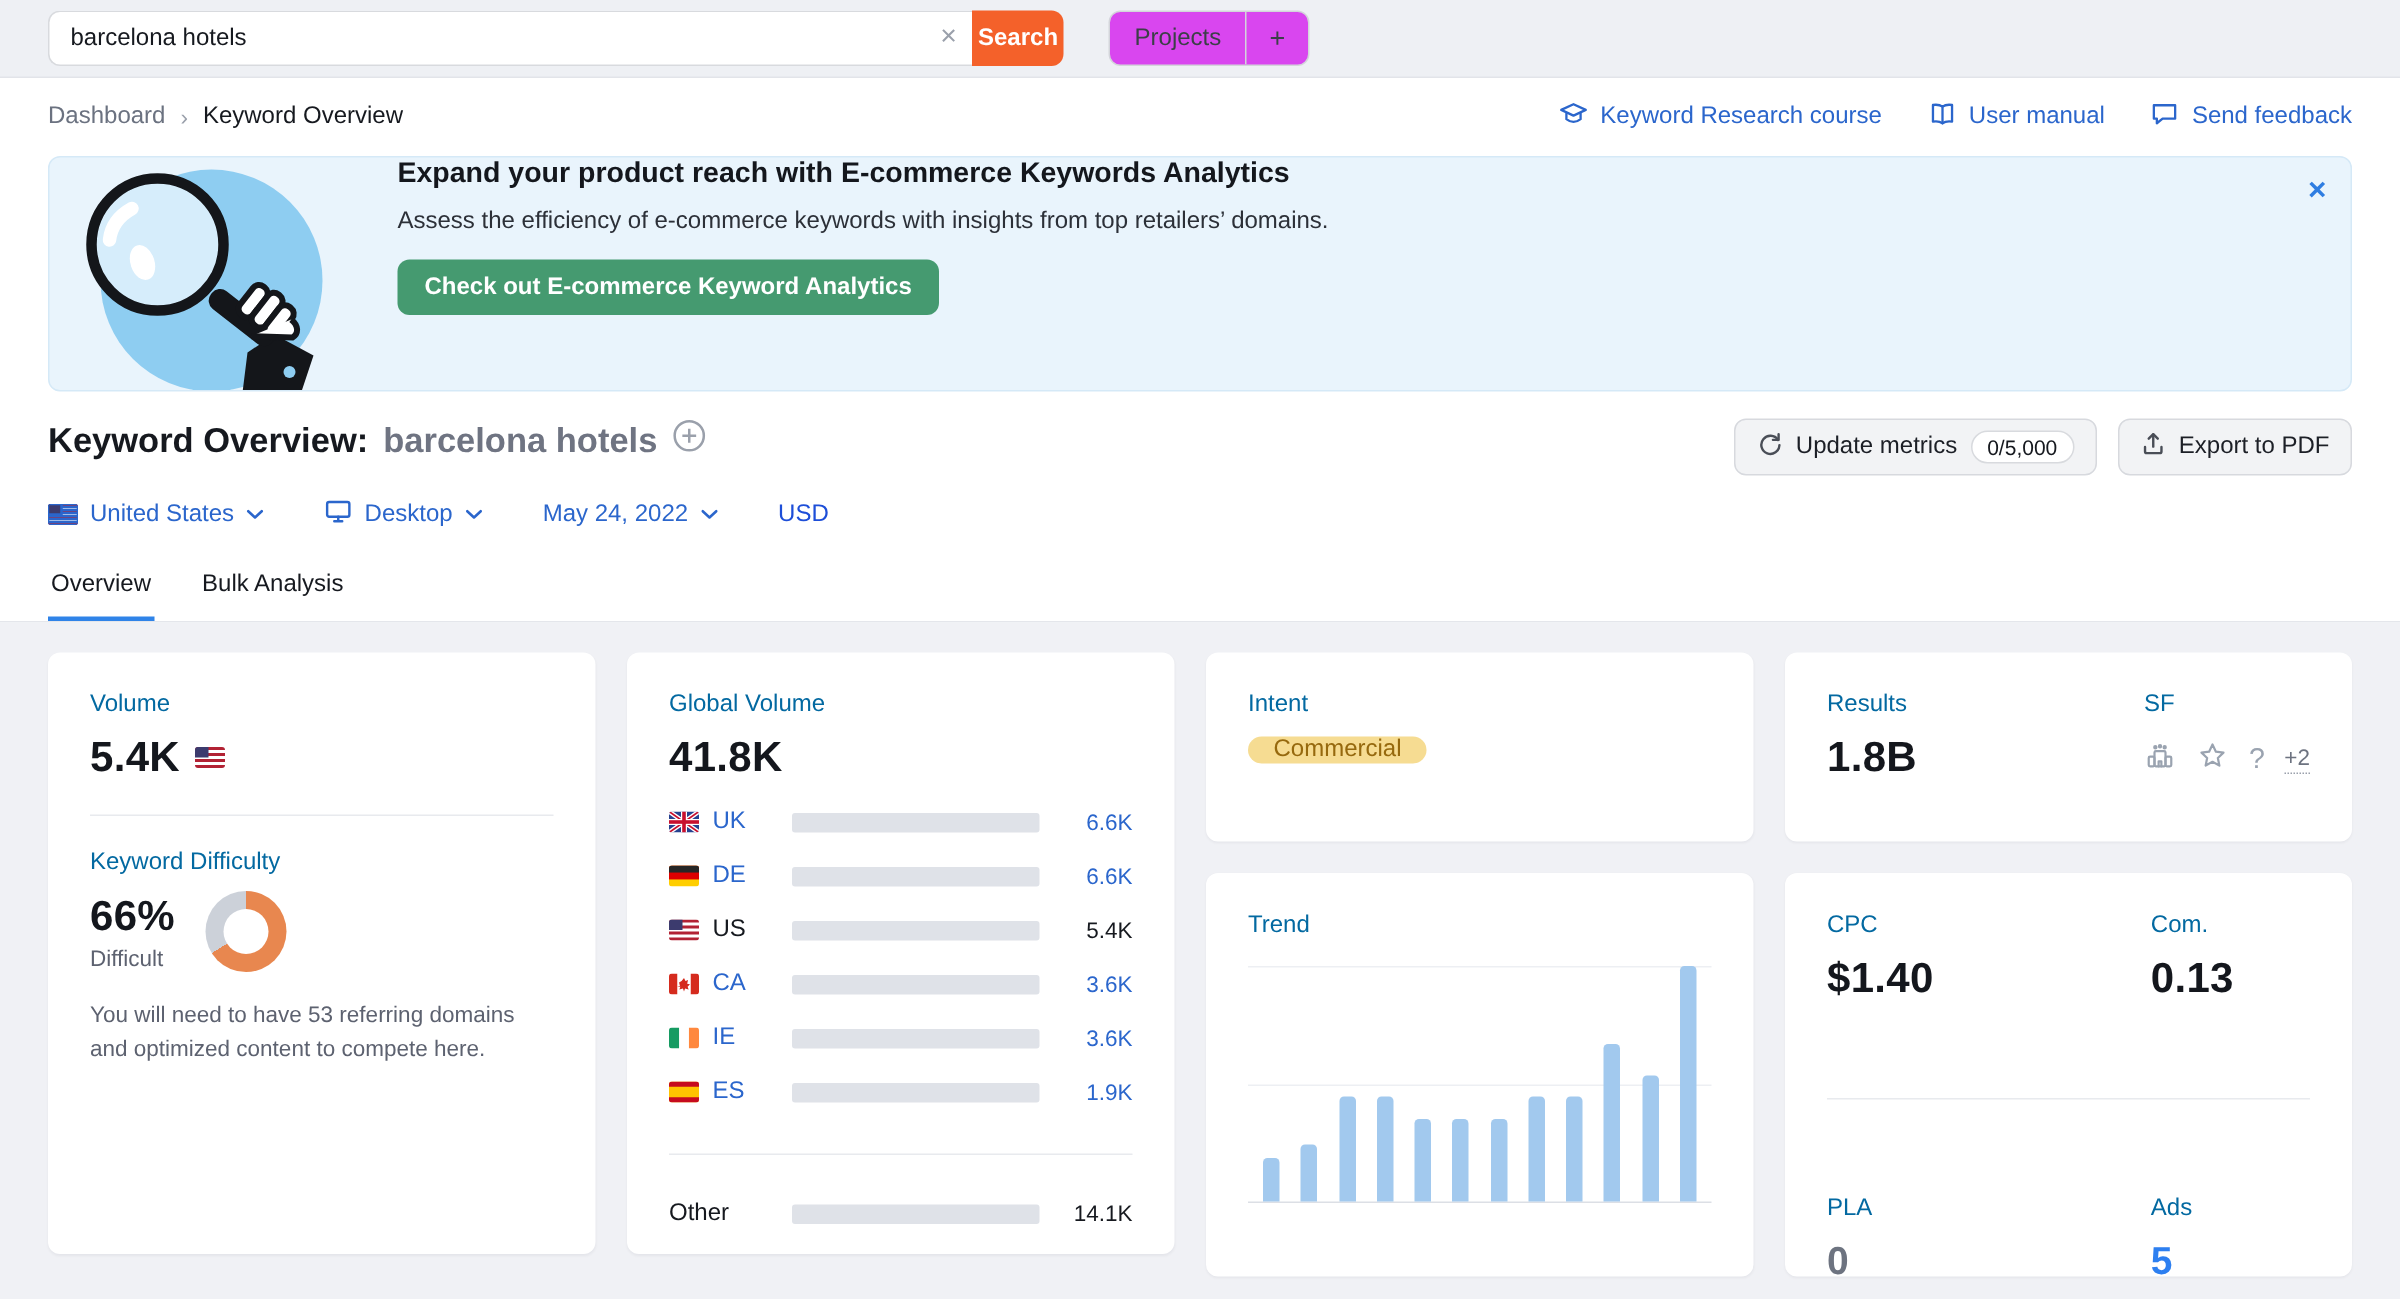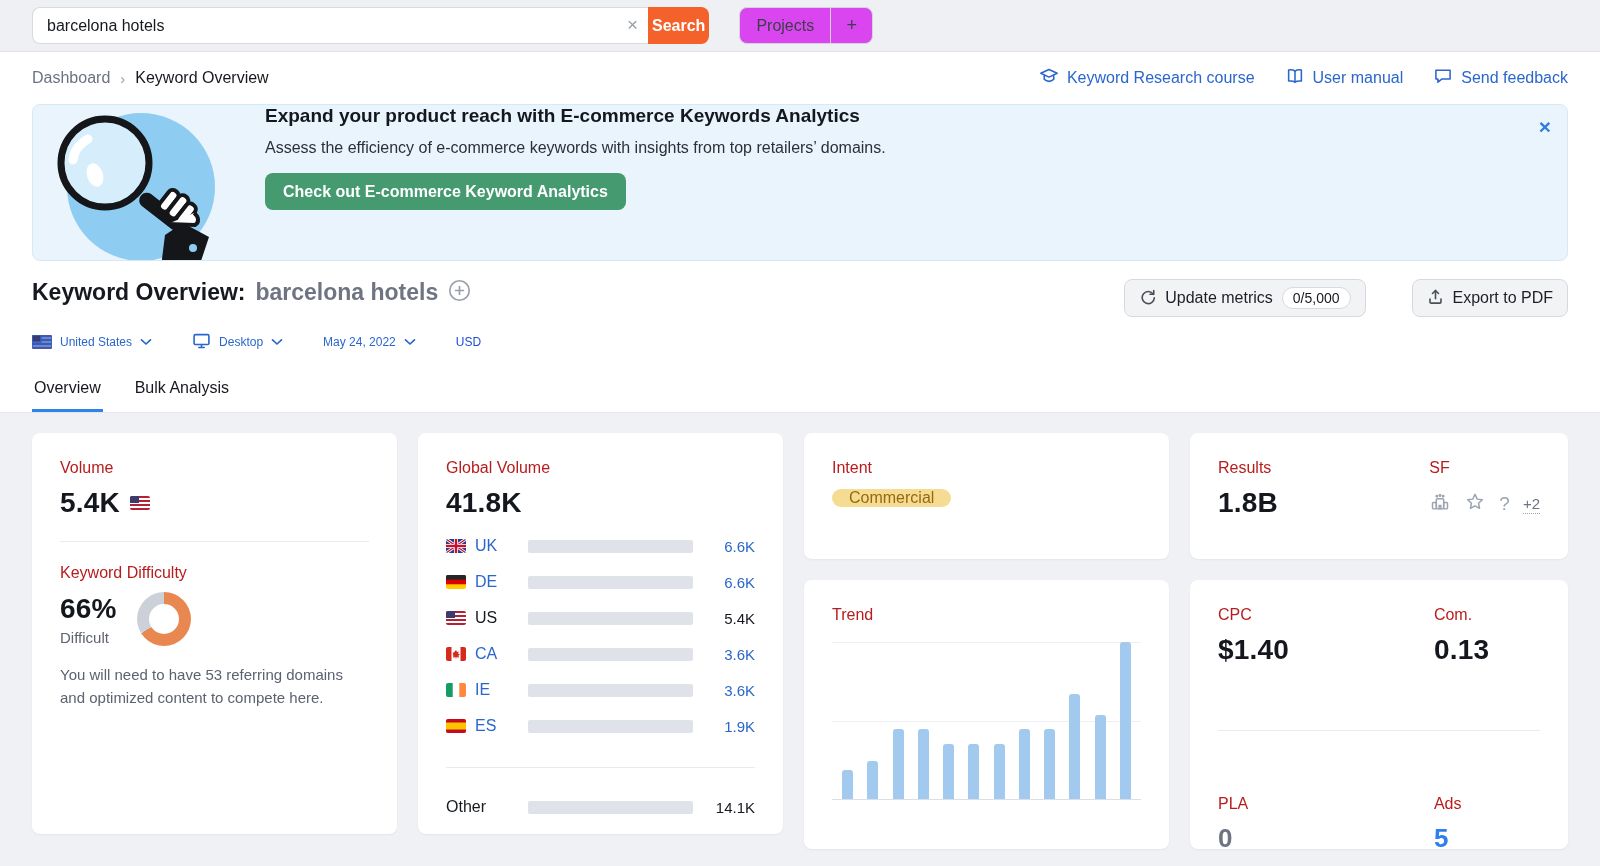--- a/index.html
+++ b/index.html
@@ -47,42 +47,42 @@
   .banner-close{position:absolute;top:10px;right:16px;color:#2f7de1;font-size:21px;font-weight:bold;cursor:pointer;}
 
   
   .page-head{display:flex;justify-content:space-between;align-items:flex-start;margin:18px 32px 0;}
   .ph-left{display:flex;align-items:center;gap:10px;}
   .ph-title{font-size:23px;font-weight:bold;color:#16191f;}
   .ph-keyword{font-size:23px;font-weight:bold;color:#6f7482;}
   .ph-add svg{stroke:#9aa0ab;fill:none;stroke-width:1.6;}
   .ph-actions{display:flex;gap:14px;}
   .gray-btn{display:flex;align-items:center;gap:9px;height:38px;padding:0 14px;background:#f2f3f5;border:1px solid #d7d9de;
-    border-radius:8px;font:16px "Liberation Sans",sans-serif;color:#1c1f26;cursor:pointer;margin-left:32px;}
+    border-radius:8px;font:16px "Liberation Sans",sans-serif;color:#1c1f26;cursor:pointer;}
   .gray-btn svg{stroke:#4a4e57;fill:none;stroke-width:1.7;stroke-linecap:round;stroke-linejoin:round;}
   .quota{background:#fff;border:1px solid #d8dade;border-radius:12px;padding:2px 10px;font-size:14px;color:#16191f;}
 
   
-  .filters{display:flex;align-items:center;gap:40px;margin:14px 32px 0;font-size:12px;}
+  .filters{display:flex;align-items:center;gap:40px;margin:14px 32px 0;font-size:16px;}
   .filter{display:flex;align-items:center;gap:8px;color:var(--link-blue);cursor:pointer;}
   .filter svg{stroke:var(--link-blue);fill:none;stroke-width:1.7;stroke-linecap:round;stroke-linejoin:round;}
   .chev{width:12px;height:8px;}
   .currency{color:#1d4ed8;}
 
   
   .tabs{display:flex;gap:30px;padding:0 32px;margin-top:20px;border-bottom:1px solid #e4e6eb;}
   .tab{font-size:16px;color:#16191f;padding:6px 2px 12px;cursor:pointer;border-bottom:3px solid transparent;}
   .tab.active{border-bottom-color:var(--tab-underline);}
 
   
   .main{background:#f0f1f5;height:100%;padding:20px 32px;display:grid;
     grid-template-columns:365px 365px 365px 1fr;gap:21px;align-items:start;}
   .col{display:flex;flex-direction:column;gap:21px;}
   .card{background:#fff;border-radius:8px;box-shadow:0 1px 2px rgba(16,24,40,.05);padding:26px 28px;}
-  .card-label{font-size:16px;color:#b91c1c;}
+  .card-label{font-size:16px;color:#0369a1;}
   .big-val{font-size:28px;font-weight:bold;color:#14171d;margin-top:10px;letter-spacing:.2px;}
   .divider{border:none;border-top:1px solid #e8eaee;margin:22px 0;}
 
   .flag{width:20px;height:14px;border-radius:2px;flex:none;display:inline-block;}
 
   
   .card-volume{height:401px;}
   .vol-val{display:flex;align-items:center;gap:10px;}
   .kd-row{display:flex;align-items:center;gap:20px;margin-top:10px;}
   .kd-note{font-size:15px;color:#5d6270;margin-top:4px;}

